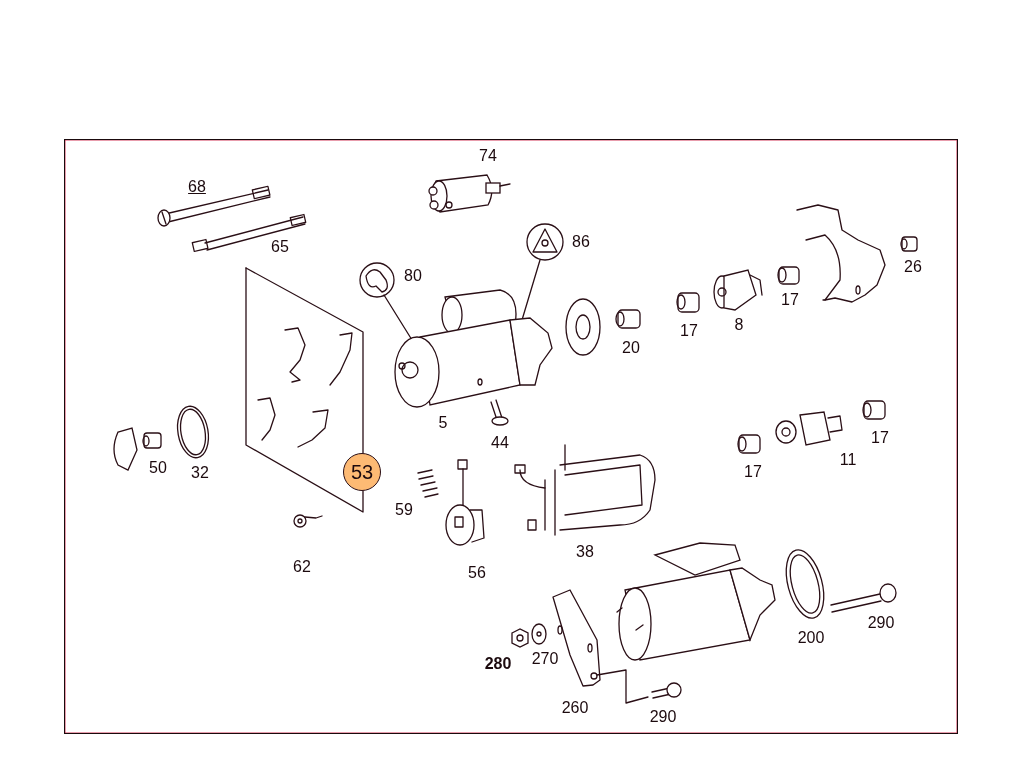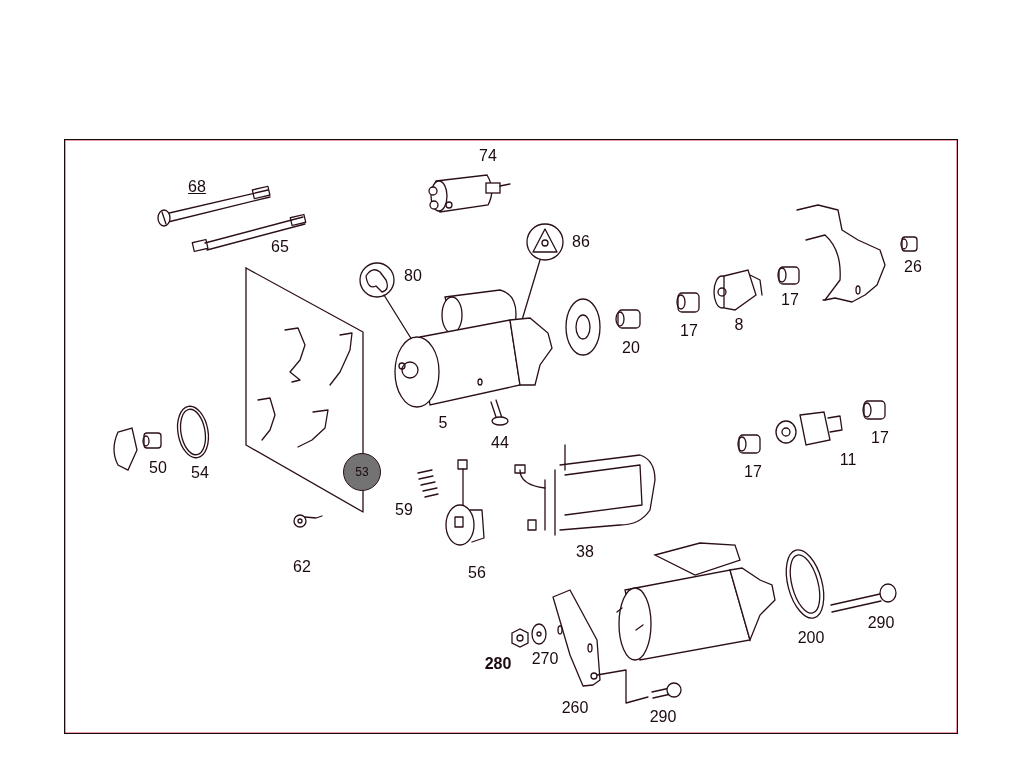--- a/index.html
+++ b/index.html
@@ -6,22 +6,22 @@
     body { width: 1024px; height: 784px; position: relative; overflow: hidden;
            font-family: "Liberation Sans", sans-serif; }
     #frame { position: absolute; left: 64px; top: 139px; width: 894px; height: 595px;
              border: 1.5px solid #1a0a0d; box-shadow: 0 0 0 0.5px #d23a5a inset; box-sizing: border-box; }
     svg#diagram { position: absolute; left: 0; top: 0; width: 1024px; height: 784px; }
     .ln { fill: none; stroke: #2a0f16; stroke-width: 1.3; stroke-linejoin: round; stroke-linecap: round; }
     .fl { fill: #ffffff; stroke: #2a0f16; stroke-width: 1.3; }
     .label { position: absolute; font-size: 16px; color: #1c0a0e; transform: translate(-50%, -50%);
              white-space: nowrap; cursor: pointer; }
     .badge { position: absolute; width: 38px; height: 38px; border: 1.4px solid #2a0f16; border-radius: 50%;
-             background: #737373; transform: translate(-50%, -50%); display: flex; align-items: center;
-             justify-content: center; font-size: 12px; color: #1c0a0e; cursor: pointer; box-sizing: border-box; }
+             background: #fdba74; transform: translate(-50%, -50%); display: flex; align-items: center;
+             justify-content: center; font-size: 20px; color: #1c0a0e; cursor: pointer; box-sizing: border-box; }
   </style>
 </head>
 <body>
 
 <div id="frame"></div>
 
 <svg id="diagram" viewBox="0 0 1024 784">
 
   <g>
     <line class="ln" x1="165" y1="214" x2="268" y2="190"></line>
@@ -227,21 +227,21 @@
 <div class="label" style="left:790px;top:300px;">17</div>
 <div class="label" style="left:689px;top:331px;">17</div>
 <div class="label" style="left:739px;top:325px;">8</div>
 <div class="label" style="left:631px;top:348px;">20</div>
 <div class="label" style="left:443px;top:423px;">5</div>
 <div class="label" style="left:500px;top:443px;">44</div>
 <div class="label" style="left:880px;top:438px;">17</div>
 <div class="label" style="left:848px;top:460px;">11</div>
 <div class="label" style="left:753px;top:472px;">17</div>
 <div class="label" style="left:158px;top:468px;">50</div>
-<div class="label" style="left:200px;top:473px;">54</div>
+<div class="label" style="left:200px;top:473px;">32</div>
 <div class="label" style="left:404px;top:510px;">59</div>
 <div class="label" style="left:302px;top:567px;">62</div>
 <div class="label" style="left:585px;top:552px;">38</div>
 <div class="label" style="left:477px;top:573px;">56</div>
 <div class="label" style="left:881px;top:623px;">290</div>
 <div class="label" style="left:811px;top:638px;">200</div>
 <div class="label" style="left:545px;top:659px;">270</div>
 <div class="label" style="left:498px;top:664px;font-weight:bold;">280</div>
 <div class="label" style="left:575px;top:708px;">260</div>
 <div class="label" style="left:663px;top:717px;">290</div>

